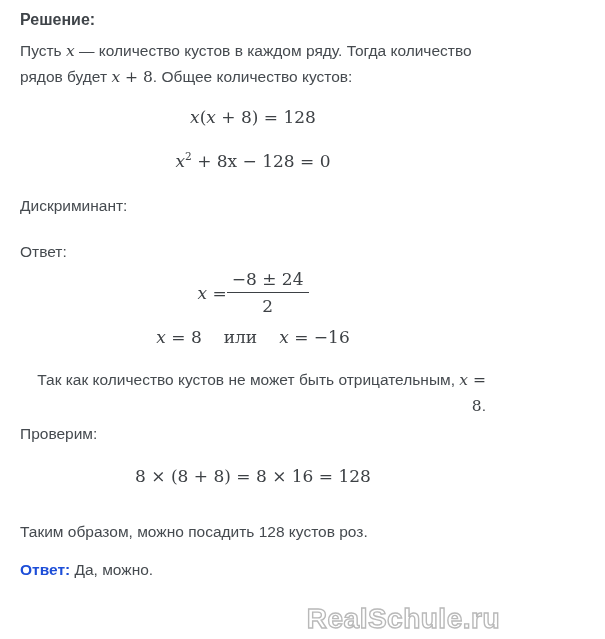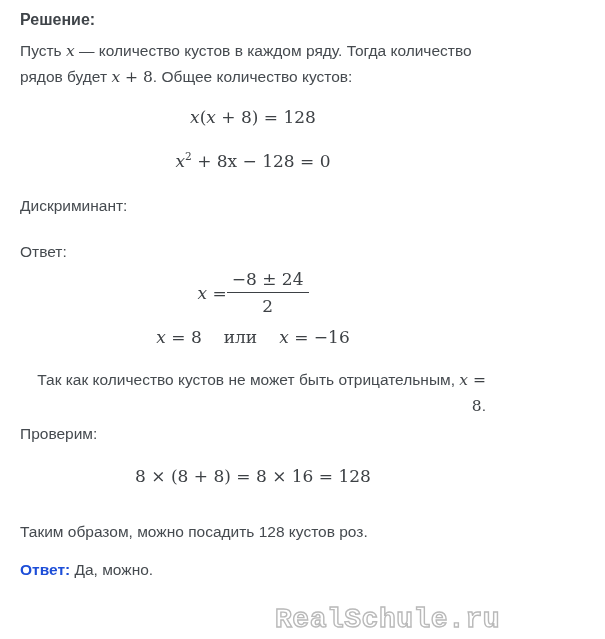--- a/index.html
+++ b/index.html
@@ -75,21 +75,21 @@
     display: block;
     padding-top: 3px;
   }
   .frac-lhs { vertical-align: middle; }
   .or-word { margin: 0 22px; font-style: normal; }
   
   .watermark {
     position: absolute;
     right: 6px;
     bottom: 4px;
-    font-family: Liberation Mono, monospace;
+    font-family: Liberation Sans, sans-serif;
     font-weight: 700;
     font-size: 28px;
     letter-spacing: 0.5px;
     color: #bdbdbd;
     -webkit-text-fill-color: #ffffff;
     -webkit-text-stroke: 1.4px #b9b9b9;
   }
 </style>
 </head>
 <body>

